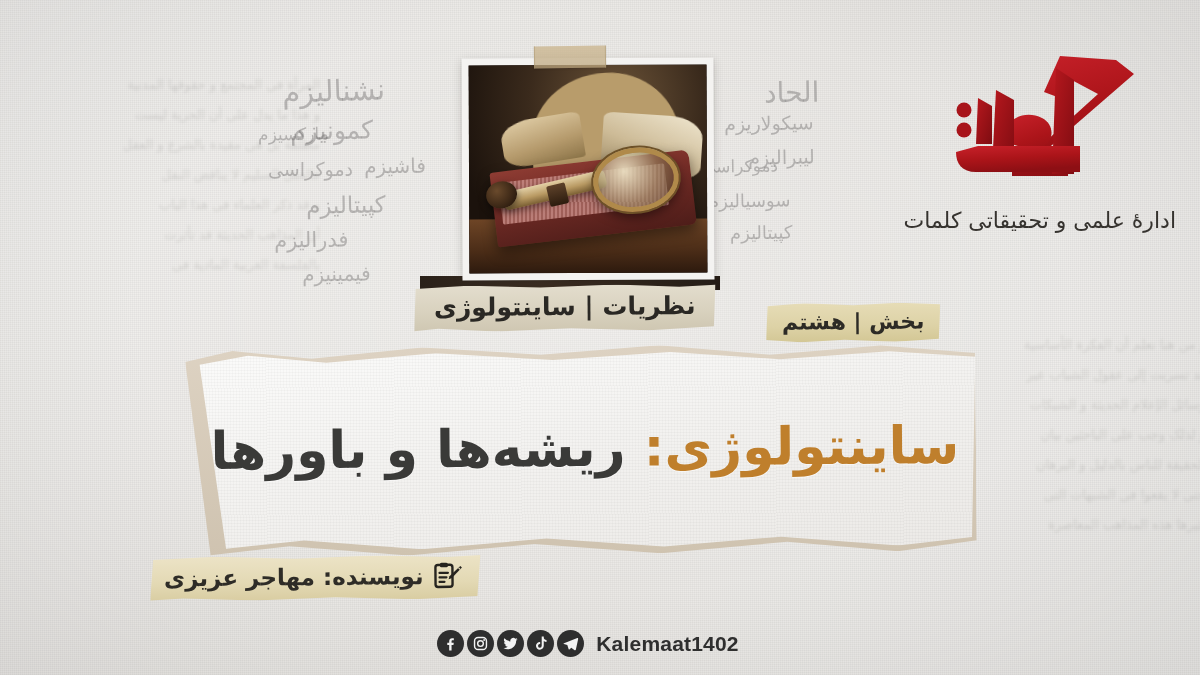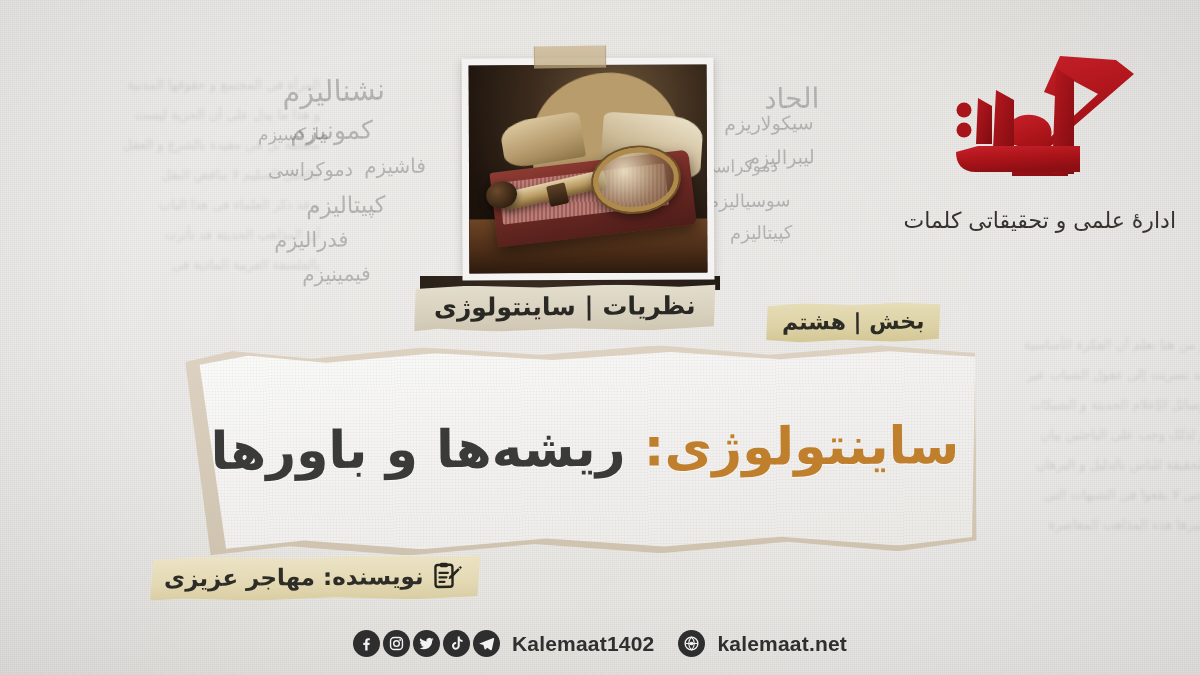--- a/index.html
+++ b/index.html
@@ -367,21 +367,21 @@
       <span style="left: 22px; top: 2px; font-size: 29px; transform: rotate(-2deg);">نشنالیزم</span>
       <span style="left: 30px; top: 44px; font-size: 25px; transform: rotate(-1deg);">کمونیزم</span>
       <span style="left: -2px; top: 52px; font-size: 17px; transform: rotate(-1deg);">مارکسیزم</span>
       <span style="left: 8px; top: 86px; font-size: 19px; transform: rotate(0deg);">دموکراسی</span>
       <span style="left: 104px; top: 82px; font-size: 20px; transform: rotate(-1deg);">فاشیزم</span>
       <span style="left: 46px; top: 120px; font-size: 23px; transform: rotate(-1deg);">کپیتالیزم</span>
       <span style="left: 14px; top: 156px; font-size: 21px; transform: rotate(-1deg);">فدرالیزم</span>
       <span style="left: 42px; top: 190px; font-size: 20px; transform: rotate(-1deg);">فیمینیزم</span>
     </div>
   <div class="ghostwords" id="ghostRight">
-      <span style="left: 48px; top: 10px; font-size: 28px; transform: rotate(-1deg);">الحاد</span>
+      <span style="left: 48px; top: 4px; font-size: 28px; transform: rotate(-1deg);">الحاد</span>
       <span style="left: 8px; top: 40px; font-size: 19px; transform: rotate(-1deg);">سیکولاریزم</span>
       <span style="left: 32px; top: 74px; font-size: 19px; transform: rotate(-1deg);">لیبرالیزم</span>
       <span style="left: -14px; top: 84px; font-size: 17px; transform: rotate(-1deg);">دموکراسی</span>
       <span style="left: -8px; top: 118px; font-size: 18px; transform: rotate(-1deg);">سوسیالیزم</span>
       <span style="left: 14px; top: 150px; font-size: 18px; transform: rotate(-1deg);">کپیتالیزم</span>
     </div>
 
   <div id="photoTape"></div>
   <div id="photoCard">
     <div id="photoImg">
@@ -490,28 +490,15 @@
             </svg>
           </a>
           <a class="sicon">
             <svg width="17" height="17" viewBox="0 0 24 24">
               <path fill="#f2f2f2" d="M21.6 4.3 2.9 11.5c-.9.35-.9.9-.15 1.12l4.75 1.48 1.8 5.5c.22.6.4.83.83.83.34 0 .49-.15.68-.33l2.3-2.23 4.78 3.53c.88.49 1.5.24 1.72-.81l3.12-14.7c.32-1.3-.5-1.88-1.13-1.6z"></path>
             </svg>
           </a>
         </div>
         <span class="shandle">Kalemaat1402</span>
       </div>
-      <div class="sgroup">
-        <div class="sicons">
-          <a class="sicon">
-            <svg width="17" height="17" viewBox="0 0 24 24">
-              <circle cx="12" cy="12" r="9" fill="none" stroke="#f2f2f2" stroke-width="1.9"></circle>
-              <path d="M12 3c2.6 2.3 3.9 5.6 3.9 9s-1.3 6.7-3.9 9c-2.6-2.3-3.9-5.6-3.9-9S9.4 5.3 12 3z" fill="none" stroke="#f2f2f2" stroke-width="1.6"></path>
-              <line x1="3.3" y1="12" x2="20.7" y2="12" stroke="#f2f2f2" stroke-width="1.6"></line>
-              <circle cx="12" cy="12" r="2.6" fill="#f2f2f2"></circle>
-            </svg>
-          </a>
-        </div>
-        <span class="shandle last">kalemaat.net</span>
-      </div>
     </div>
 
 </div>
 
 </body></html>

